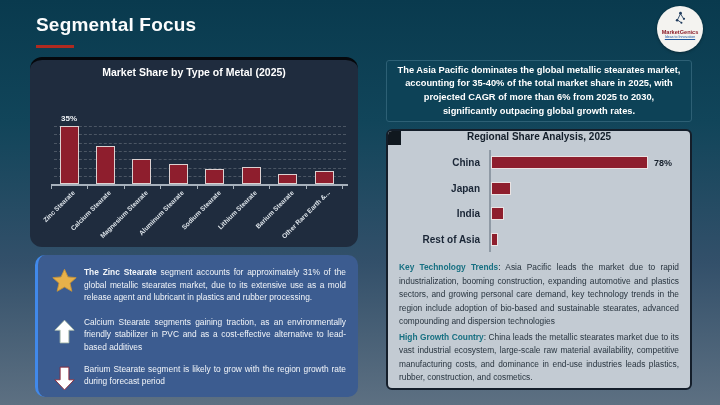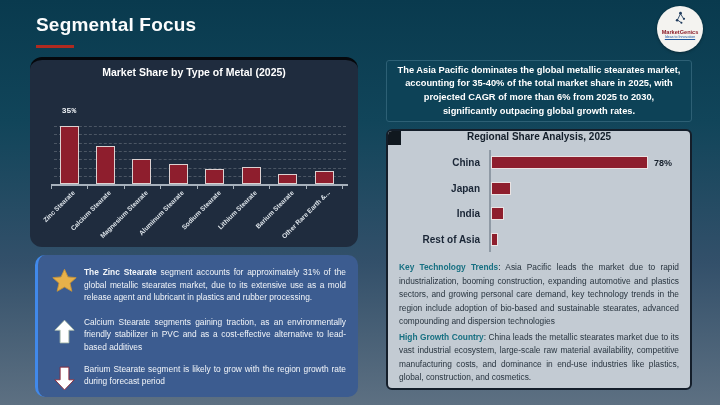--- a/index.html
+++ b/index.html
@@ -85,21 +85,21 @@
         <div class="gridline" style="top: 66px;"></div>
         <div class="gridline" style="top: 74.3px;"></div>
         <div class="gridline" style="top: 82.6px;"></div>
         <div class="gridline" style="top: 90.9px;"></div>
         <div class="gridline" style="top: 99.2px;"></div>
         <div class="gridline" style="top: 107.5px;"></div>
         <div class="gridline" style="top: 115.8px;"></div>
         <div class="x-axis"></div>
         <div class="vbar" style="left: 29.5px; top: 66px; height: 58px; background: rgb(142, 30, 45);"></div>
         <div class="x-tick" style="left: 20.785px;"></div>
-        <div class="bar-val" style="left: 26px; top: 46px; font-family: Liberation Mono, monospace;">35%</div>
+        <div class="bar-val" style="left: 26px; top: 54px;">35%</div>
         <div class="cat-label" style="left: -39px; top: 129px;">Zinc Stearate</div>
         <div class="vbar" style="left: 65.93px; top: 86px; height: 38px; background: rgb(142, 30, 45);"></div>
         <div class="x-tick" style="left: 57.215px;"></div>
         <div class="cat-label" style="left: -2.57px; top: 129px;">Calcium Stearate</div>
         <div class="vbar" style="left: 102.36px; top: 99px; height: 25px; background: rgb(142, 30, 45);"></div>
         <div class="x-tick" style="left: 93.645px;"></div>
         <div class="cat-label" style="left: 33.86px; top: 129px;">Magnesium Stearate</div>
         <div class="vbar" style="left: 138.79px; top: 104px; height: 20px; background: rgb(142, 30, 45);"></div>
         <div class="x-tick" style="left: 130.075px;"></div>
         <div class="cat-label" style="left: 70.29px; top: 129px;">Aluminum Stearate</div>
@@ -148,21 +148,21 @@
         </div>
         <div class="regional-row">
           <span class="r-label">Rest of Asia</span>
           <div class="r-barwrap">
             <div class="r-bar" style="width: 7px; background: rgb(142, 30, 45);"></div>
           </div>
         </div>
       </div>
     <div class="trends">
       <p class="trend"><span class="trend-label">Key Technology Trends</span><span>: Asia Pacific leads the market due to rapid industrialization, booming construction, expanding automotive and plastics sectors, and growing personal care demand, key technology trends in the region include adoption of bio-based and sustainable stearates, advanced compounding and dispersion technologies</span></p>
-      <p class="trend"><span class="trend-label">High Growth Country</span><span>: China leads the metallic stearates market due to its vast industrial ecosystem, large-scale raw material availability, competitive manufacturing costs, and dominance in end-use industries like plastics, global, construction, and cosmetics.</span></p>
+      <p class="trend"><span class="trend-label">High Growth Country</span><span>: China leads the metallic stearates market due to its vast industrial ecosystem, large-scale raw material availability, competitive manufacturing costs, and dominance in end-use industries leads plastics, rubber, construction, and cosmetics.</span></p>
     </div>
   </section>
 
   <section class="blue-panel">
     <div class="insight mb1">
       <div class="icon-cell">
         <svg width="27" height="26" viewBox="0 0 24 24">
           <path d="M12 1.2l3.2 7 7.6.7-5.7 5.1 1.7 7.5L12 17.6 5.2 21.5l1.7-7.5L1.2 8.9l7.6-.7z" fill="#e7b14a" stroke="#c79338" stroke-width="0.8"></path>
         </svg>
       </div>

